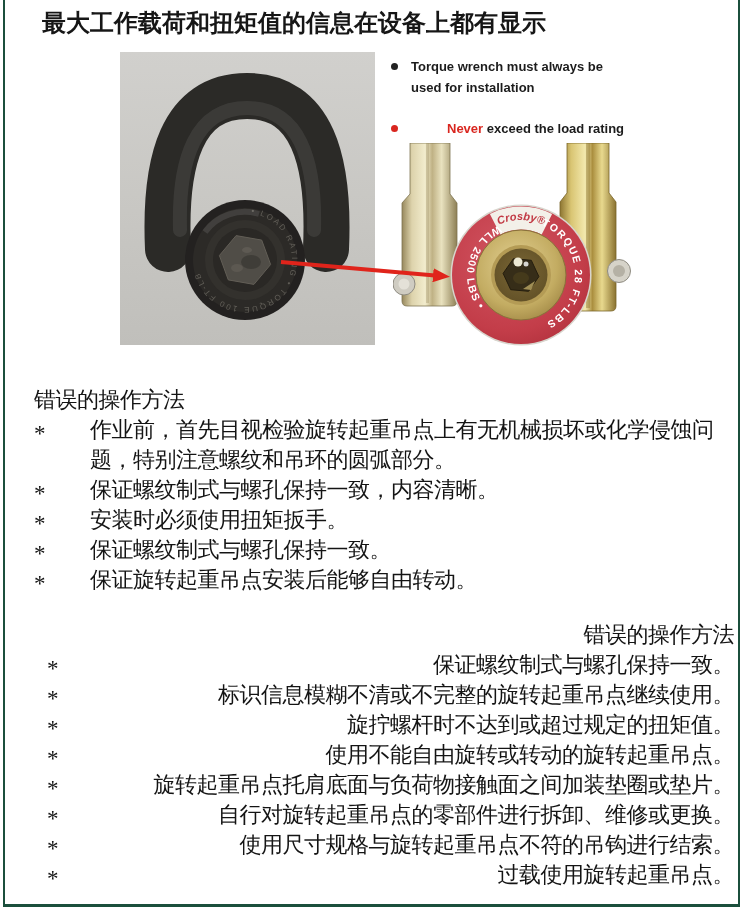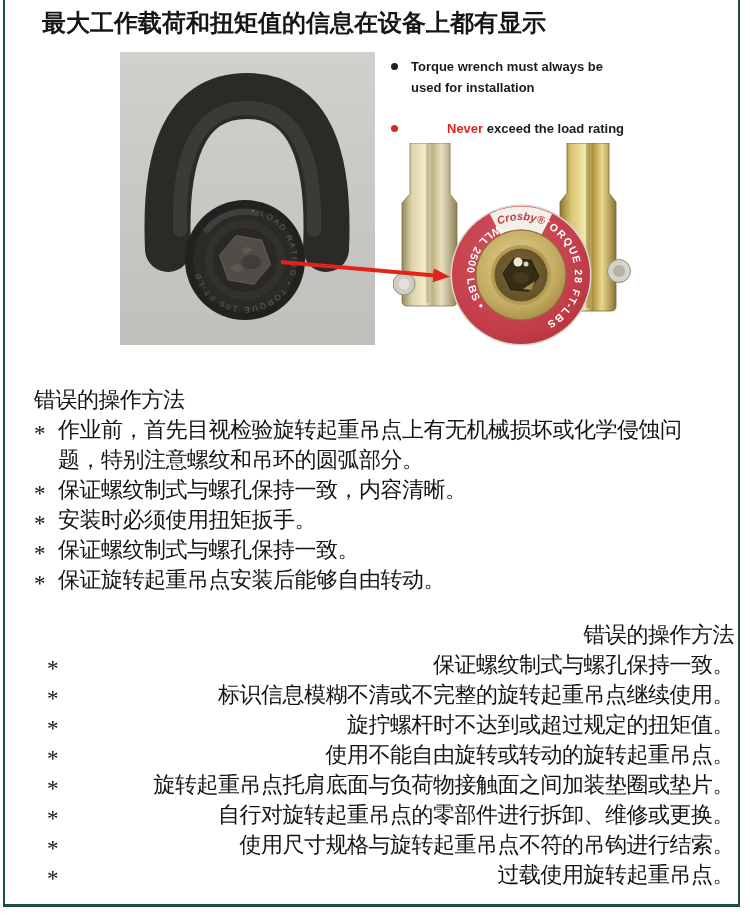--- a/index.html
+++ b/index.html
@@ -34,21 +34,21 @@
   .ndot.red{background:var(--accent_red,#d9261f);}
   .red-word{color:var(--accent_red,#d9261f);}
 
   .content{
     position:absolute;left:34px;top:385px;width:700px;
     font-size:22px;line-height:30px;letter-spacing:-0.5px;color:#141414;
   }
   .heading{height:30px;}
   .li{display:flex;}
   .mk{flex:0 0 24px;width:24px;font-size:23px;transform:translateY(4px);}
-  .tx{flex:1 1 auto;}
+  .tx{flex:1 1 auto;margin-left:32px;}
   .sec2{margin-top:25px;text-align:right;}
 </style>
 </head>
 <body>
 
 <div class="frame"></div>
 
 <div class="title">最大工作载荷和扭矩值的信息在设备上都有显示</div>
 
 <div class="photo-left">

